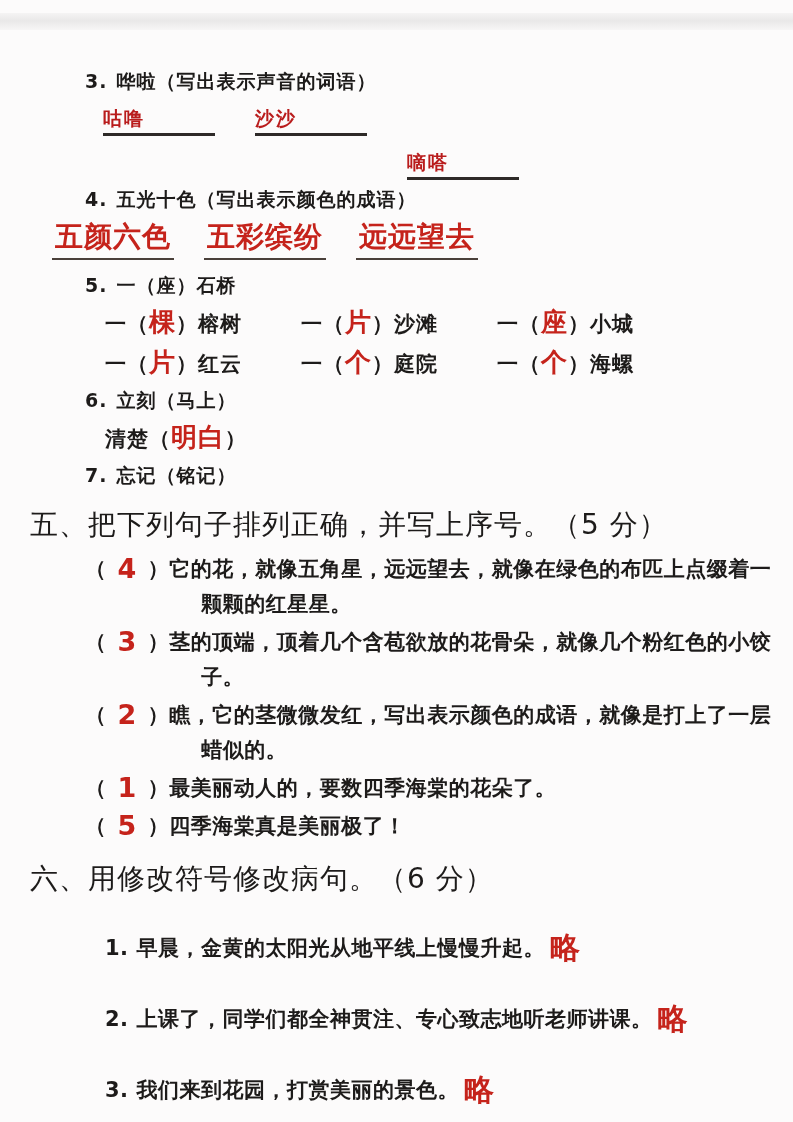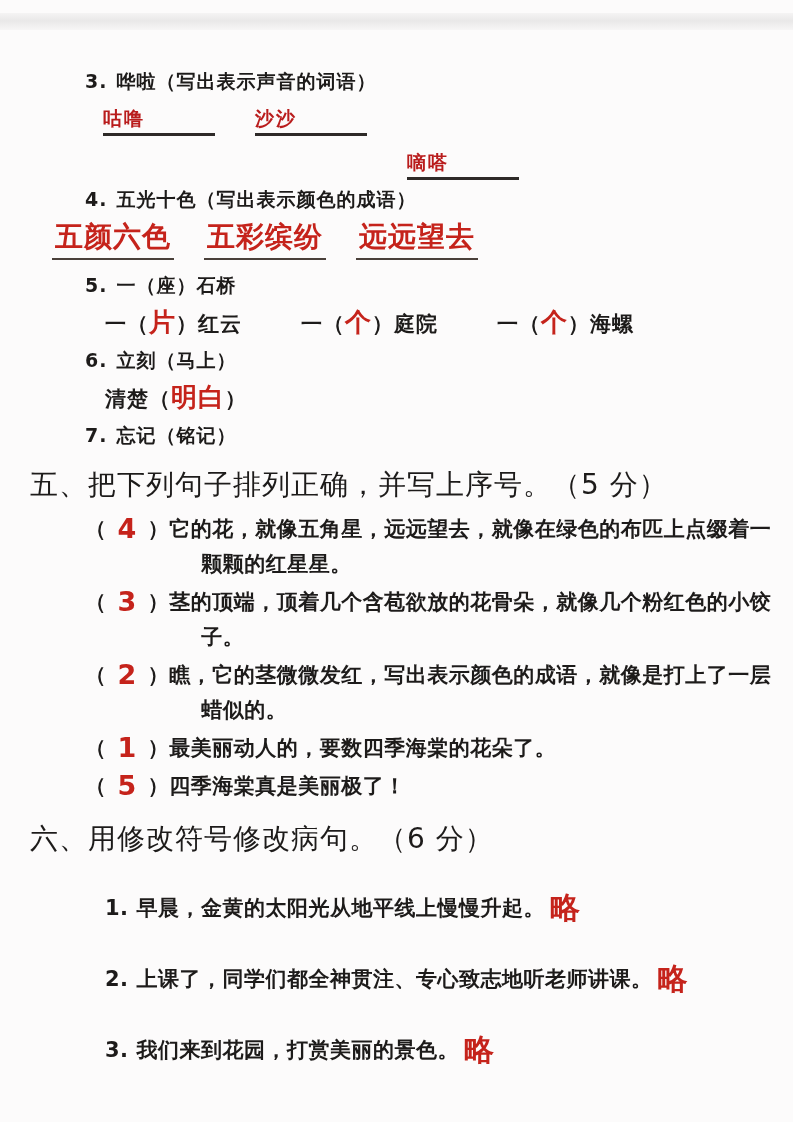--- a/index.html
+++ b/index.html
@@ -78,20 +78,25 @@
     <div class="idiom-row">
       <span class="idiom">五颜六色</span>
       <span class="idiom">五彩缤纷</span>
       <span class="idiom">远远望去</span>
     </div>
 
     <div class="qline">
       <span class="qnum">5.</span><span>一（座）石桥</span>
     </div>
     <div class="grid-row">
+      <span class="gcell"><span>一（</span><span class="red-ans">棵</span><span>）榕树</span></span>
+      <span class="gcell"><span>一（</span><span class="red-ans">片</span><span>）沙滩</span></span>
+      <span class="gcell"><span>一（</span><span class="red-ans">座</span><span>）小城</span></span>
+    </div>
+    <div class="grid-row">
       <span class="gcell"><span>一（</span><span class="red-ans">片</span><span>）红云</span></span>
       <span class="gcell"><span>一（</span><span class="red-ans">个</span><span>）庭院</span></span>
       <span class="gcell"><span>一（</span><span class="red-ans">个</span><span>）海螺</span></span>
     </div>
 
     <div class="qline">
       <span class="qnum">6.</span><span>立刻（马上）</span>
     </div>
     <div class="grid-row">
       <span class="gcell"><span>清楚（</span><span class="red-ans">明白</span><span>）</span></span>

